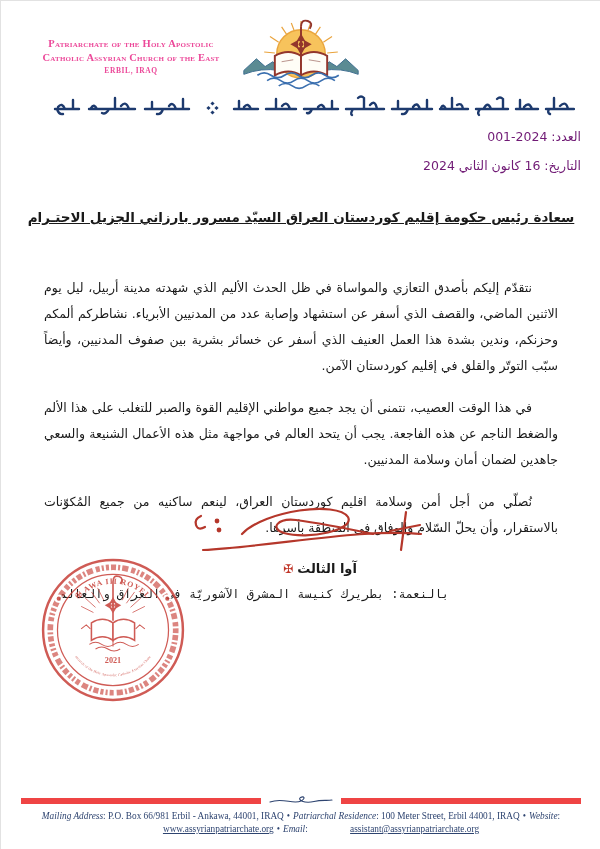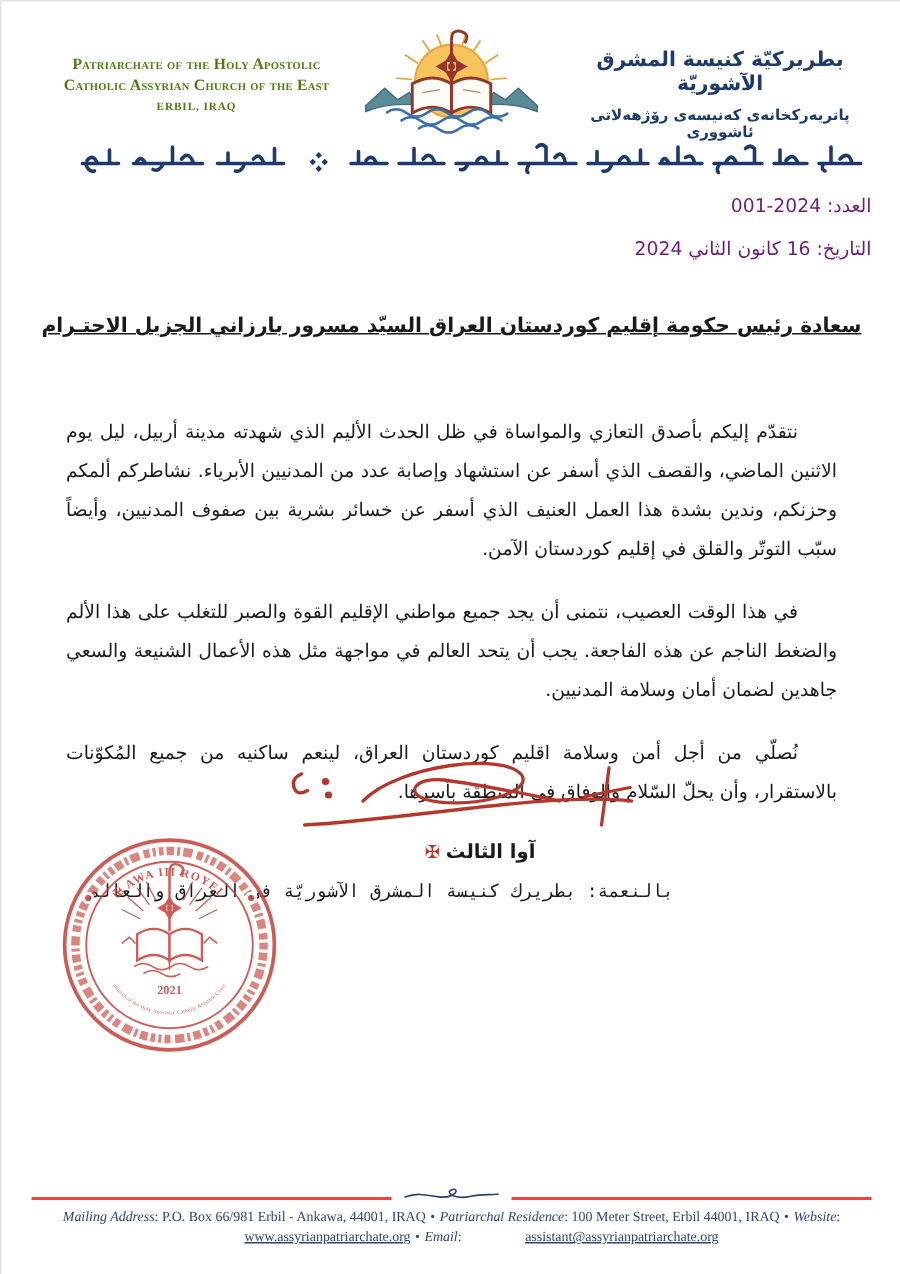--- a/index.html
+++ b/index.html
@@ -4,21 +4,21 @@
 <style>
   html,body{margin:0;padding:0;background:#f3f3f3;}
   .page{
     position:relative; width:600px; height:849px; margin:0 auto;
     background:#ffffff; border:1px solid #e2e2e2; overflow:hidden;
     font-family:"DejaVu Sans", sans-serif; color:#1a1a1a;
   }
   
   .lh-left{
     position:absolute; top:36px; left:26px; width:208px; text-align:center;
-    color:#4d7c0f; font-family:"Liberation Serif", serif; font-weight:bold;
+    color:#ec4899; font-family:"Liberation Serif", serif; font-weight:bold;
   }
   .lh-left .l1{font-variant:small-caps; font-size:10.5px; line-height:14px; letter-spacing:.2px;}
   .lh-left .l3{font-size:7.5px; letter-spacing:.6px; margin-top:1px;}
   .lh-logo{position:absolute; top:13px; left:237px; width:126px; height:78px;}
   .lh-right{
     position:absolute; top:31px; right:16px; width:210px; text-align:center;
     color:#1d3a70; direction:rtl;
   }
   .lh-right .ar1{font-size:13.5px; font-weight:bold;}
   .lh-right .ar2{font-size:10px; font-weight:bold; margin-top:8px;}
@@ -46,21 +46,21 @@
   }
   .sig-name .cross{color:#c03427; font-weight:bold; font-size:12px; padding-right:4px;}
   .sig-title{
     position:absolute; top:586px; right:152px; direction:rtl; white-space:nowrap;
     font-size:12px; z-index:1;font-family:Liberation Mono, monospace;
   }
   .stamp{position:absolute; top:556px; left:39px; width:146px; height:146px; z-index:5; opacity:.86;}
   
   .footer{
     position:absolute; top:797px; left:20px; right:20px;
-    border-top:2px solid #ef4444; padding-top:6px;
+    border-top:6px solid #ef4444; padding-top:6px;
     color:#2e4470; text-align:center;
     font-family:"Liberation Serif", serif; font-size:9.3px; line-height:13px;
   }
   .footer .swirl{
     position:absolute; top:-9px; left:50%; transform:translateX(-50%);
     background:#fff; padding:0 8px;
   }
   .footer .lbl{font-style:italic;}
   .footer .lnk{text-decoration:underline;margin-left:40px;}
   .footer .sep{padding:0 3px;}
@@ -106,24 +106,20 @@
       <line x1="45" y1="48" x2="57" y2="46" stroke="#b0857e" stroke-width="0.9"></line>
       <line x1="85" y1="48" x2="73" y2="46" stroke="#b0857e" stroke-width="0.9"></line>
       <g fill="none" stroke="#3a6faf" stroke-width="1.7">
         <path d="M20,62 q7,-5 14,0 t14,0 t14,0 t14,0 t14,0 t14,0"></path>
         <path d="M30,67.5 q7,-5 14,0 t14,0 t14,0 t14,0 t14,0"></path>
         <path d="M42,73 q7,-5 14,0 t14,0 t14,0"></path>
       </g>
     </svg>
   </div>
 
-  <div class="lh-right">
-    <div class="ar1">بطريركيّة كنيسة المشرق الآشوريّة</div>
-    <div class="ar2">پاتريەركخانەى كەنيسەى رۆژهەلاتى ئاشوورى</div>
-  </div>
 
   <div class="syriac-line">
     <svg width="548" height="24" viewBox="0 0 548 24" aria-label="ܦܛܪܝܪܟܘܬܐ ܕܥܕܬܐ ܩܕܝܫܬܐ ܘܫܠܝܚܝܬܐ ܩܬܘܠܝܩܝ ܕܡܕܢܚܐ ܕܐܬܘܪ̈ܝܐ ܀ ܐܪܒܝܠ، ܥܝܪܐܩ">
       <g fill="none" stroke="#1d3a6e" stroke-width="2.4" stroke-linecap="round">
         <g transform="translate(519,0)">
             <path d="M28,16 H0 M22,16 Q20,7 14,13 M8,16 V5 M3,16 Q1,20 4,21"></path>
           </g>
         <g transform="translate(489,0)">
             <path d="M22,16 H0 M16,16 Q13,8 8,14 M4,16 V7"></path>
           </g>

